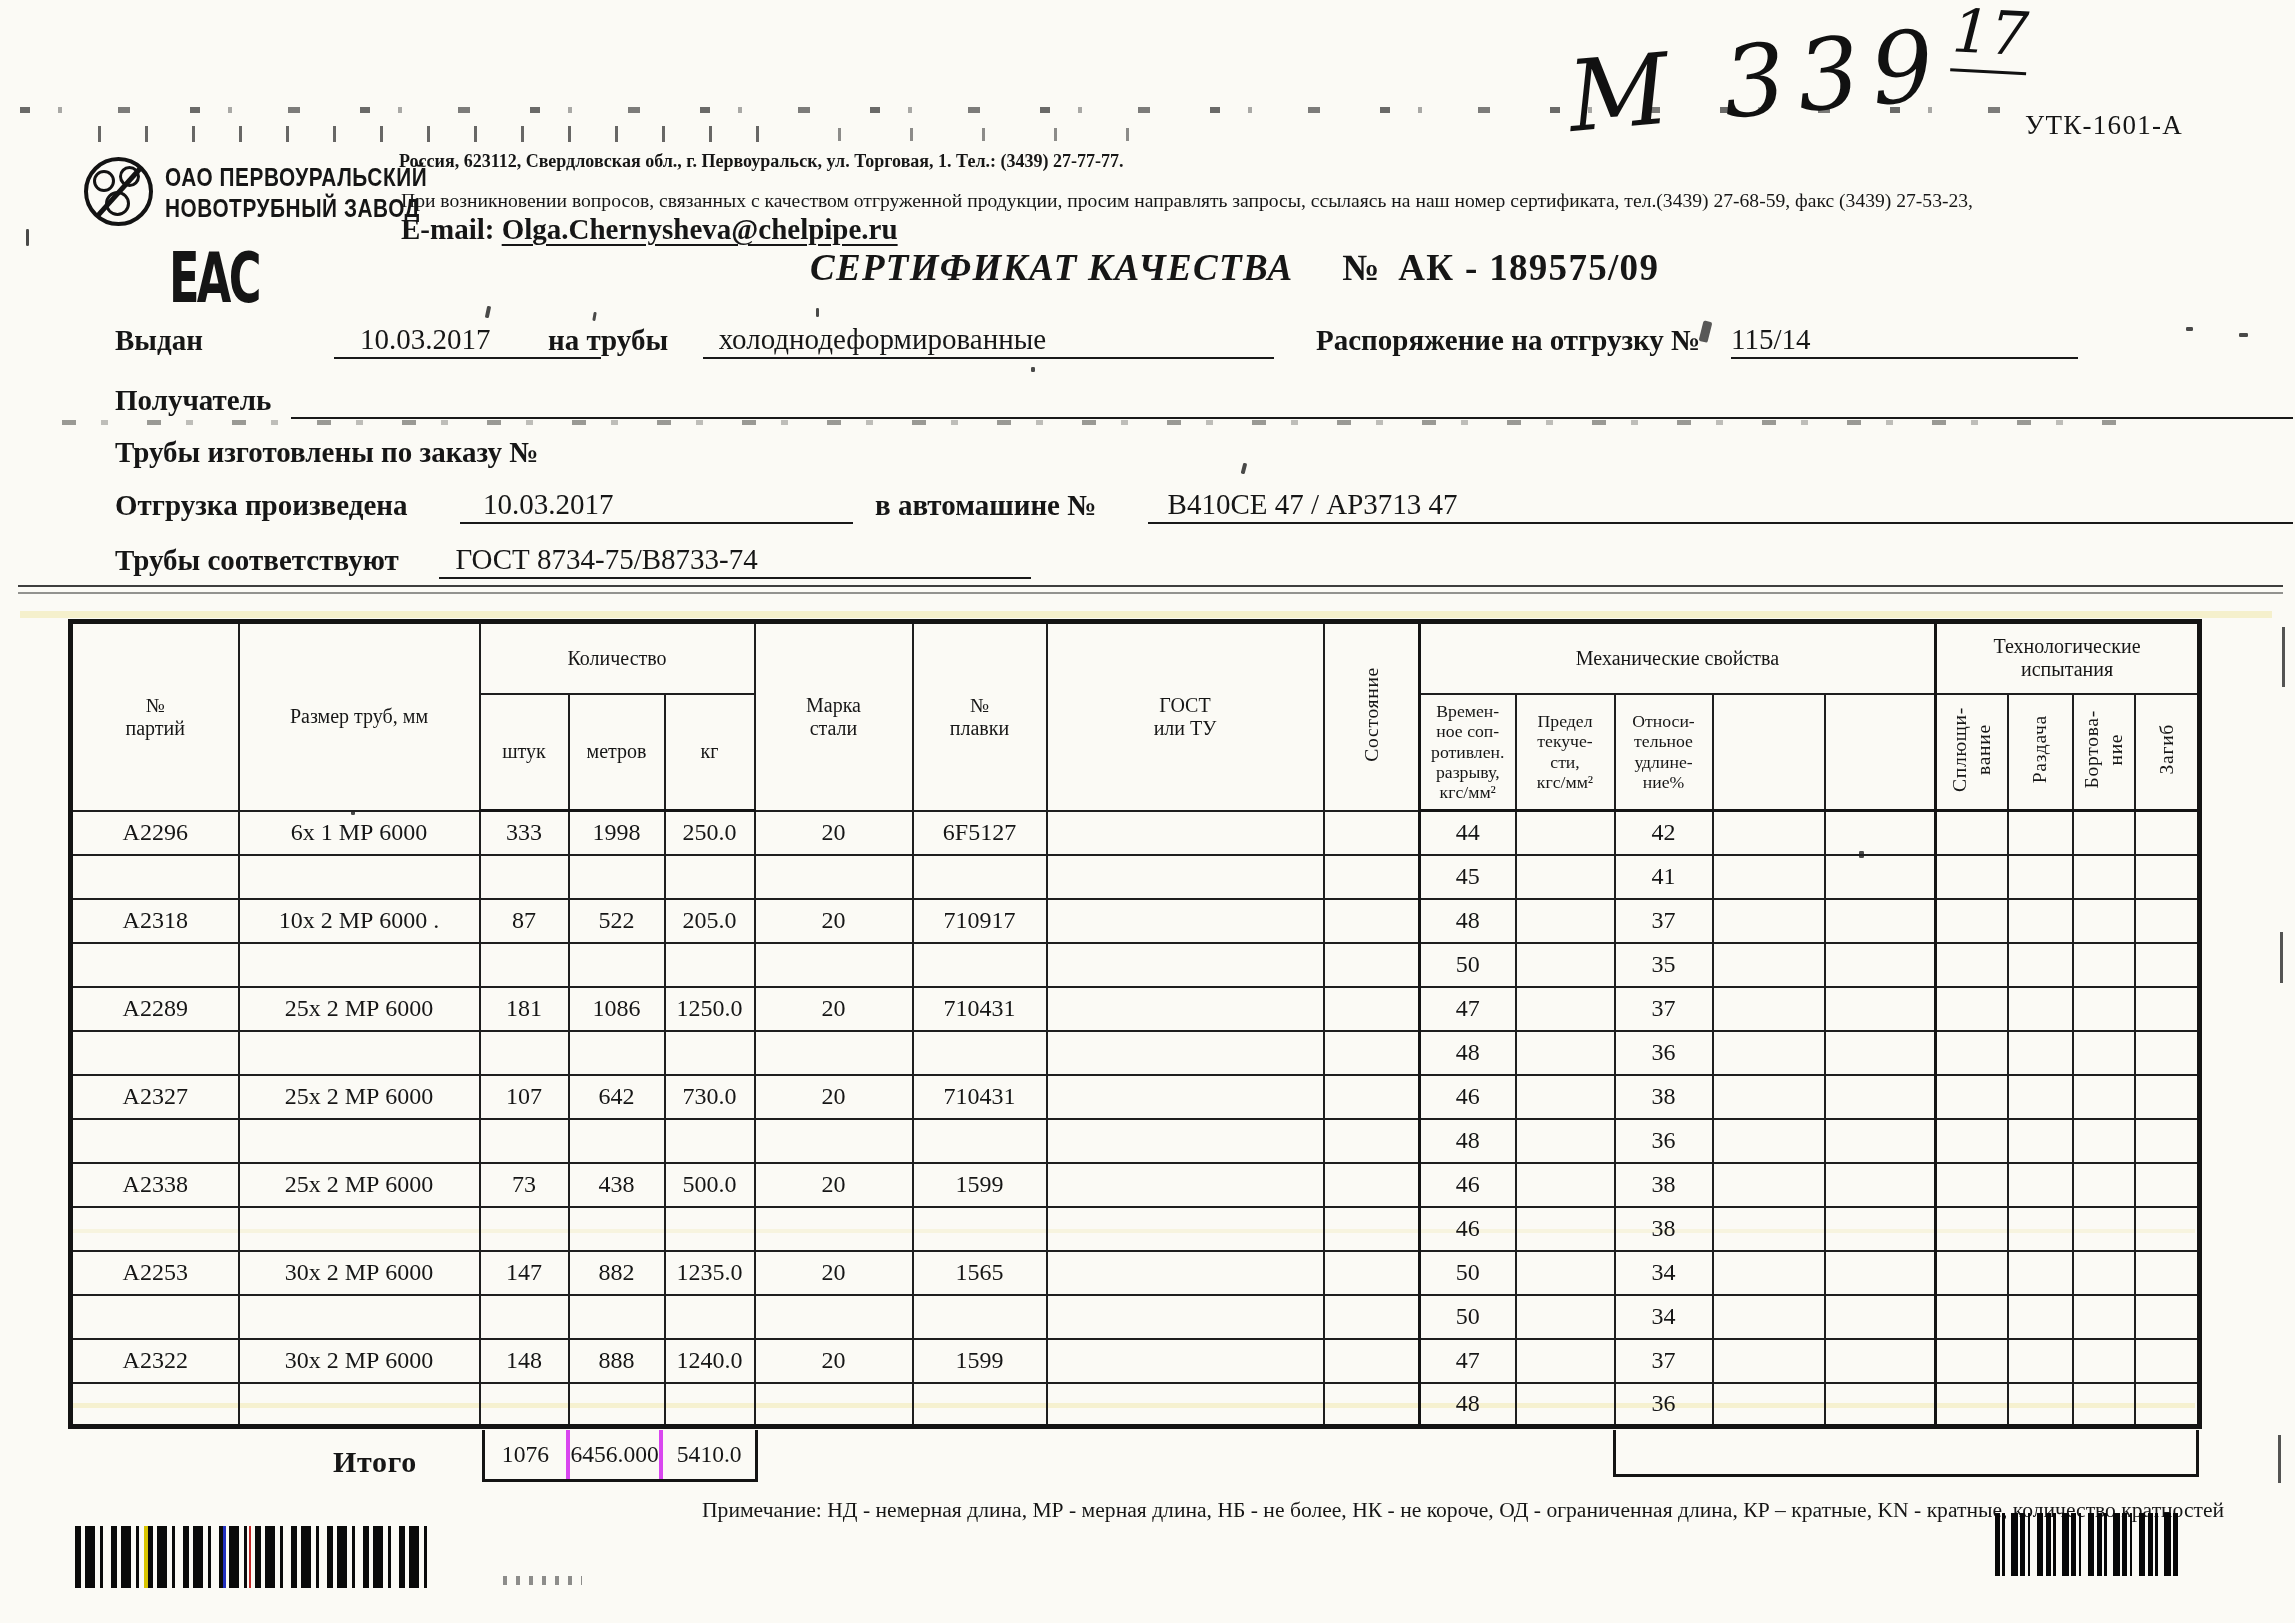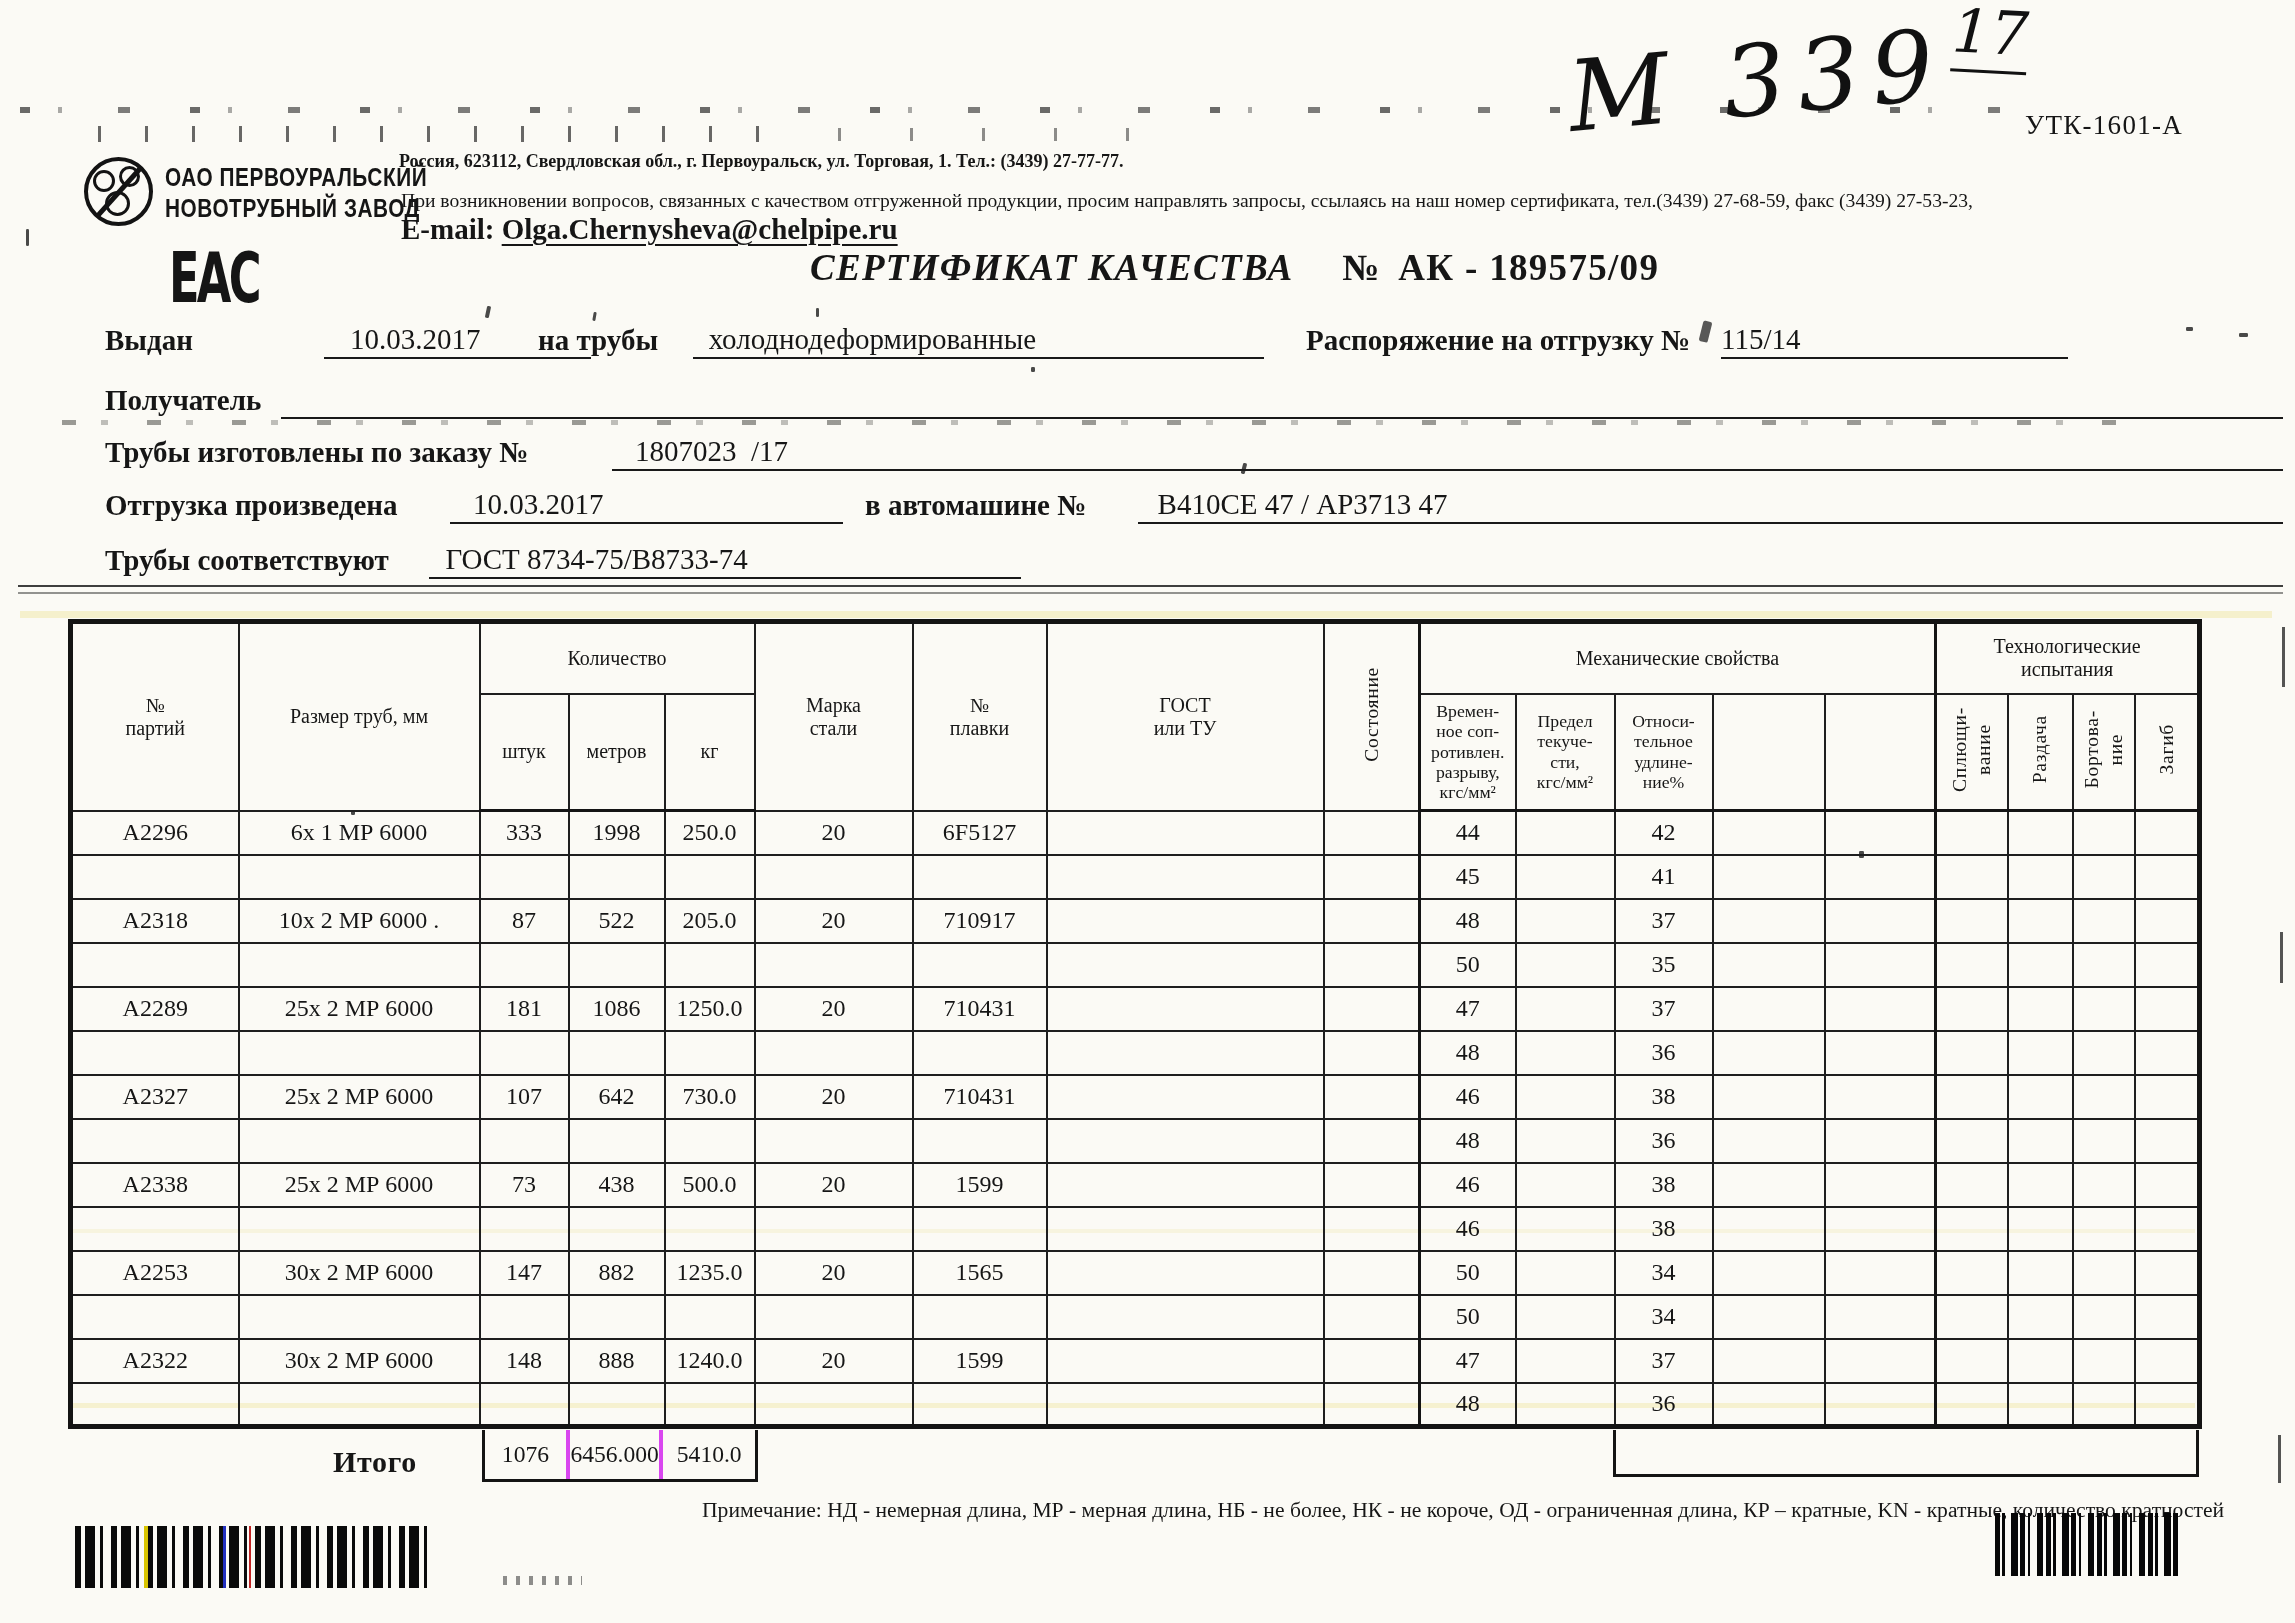--- a/index.html
+++ b/index.html
@@ -57,21 +57,21 @@
   .eac { left:169px; top:238px; font-family:"DejaVu Sans", sans-serif; font-weight:900; font-size:86px;
     letter-spacing:-5.2px; transform:scale(.52,.80); transform-origin:left top; color:#151515; }
 
   
   .title { left:810px; top:246px; white-space:nowrap; }
   .title .nm { font-size:37px; font-weight:bold; font-style:italic; letter-spacing:1.3px; }
   .title .numlab { font-size:37px; font-weight:bold; margin-left:46px; }
   .title .num { font-size:37px; font-weight:bold; margin-left:16.4px; letter-spacing:1.3px; }
 
   
-  .frow { position:absolute; left:0; width:1926px; height:39px; }
+  .frow { position:absolute; left:10px; width:1926px; height:39px; }
   .flabel { position:absolute; font-size:29px; font-weight:bold; white-space:nowrap; line-height:37px; }
   .uv { position:absolute; border-bottom:2.6px solid #191919; height:37px; font-size:29px; line-height:35px; white-space:pre; }
   .sep1 { left:18.3px; top:585px; width:2265px; height:2px; background:#2a2a2a; opacity:.9; }
   .sep2 { left:18.3px; top:592px; width:2265px; height:2px; background:#2a2a2a; opacity:.5; }
 
   
   table.cert { position:absolute; left:68px; top:619px; width:2131px; border-collapse:collapse;
     table-layout:fixed; border:5.2px solid #141414; }
   table.cert td { border:2px solid #1e1e1e; text-align:center; vertical-align:middle;
     font-size:20px; line-height:1.15; overflow:hidden; }
@@ -169,21 +169,20 @@
   <span class="uv" style="left:693px;width:571px;padding-left:15.7px;">холоднодеформированные</span>
   <span class="flabel" style="left:1306px;">Распоряжение на отгрузку №</span>
   <span class="uv" style="left:1721px;width:347px;padding-left:0px;">115/14</span>
 </div>
 <div class="frow" style="top:382px;">
   <span class="flabel" style="left:105px;">Получатель</span>
   <span class="uv" style="left:281px;width:2002px;"></span>
 </div>
 <div class="frow" style="top:434px;">
   <span class="flabel" style="left:105px;">Трубы изготовлены по заказу №</span>
-  <span class="uv" style="left:612px;width:1671px;padding-left:23px;">1807023  /17</span>
 </div>
 <div class="frow" style="top:487px;">
   <span class="flabel" style="left:105px;">Отгрузка произведена</span>
   <span class="uv" style="left:450px;width:393px;padding-left:23px;">10.03.2017</span>
   <span class="flabel" style="left:865px;">в автомашине №</span>
   <span class="uv" style="left:1138px;width:1145px;padding-left:19.6px;">В410СЕ 47 / АР3713 47</span>
 </div>
 <div class="frow" style="top:542px;">
   <span class="flabel" style="left:105px;">Трубы соответствуют</span>
   <span class="uv" style="left:429px;width:592px;padding-left:16.4px;">ГОСТ 8734-75/В8733-74</span>

